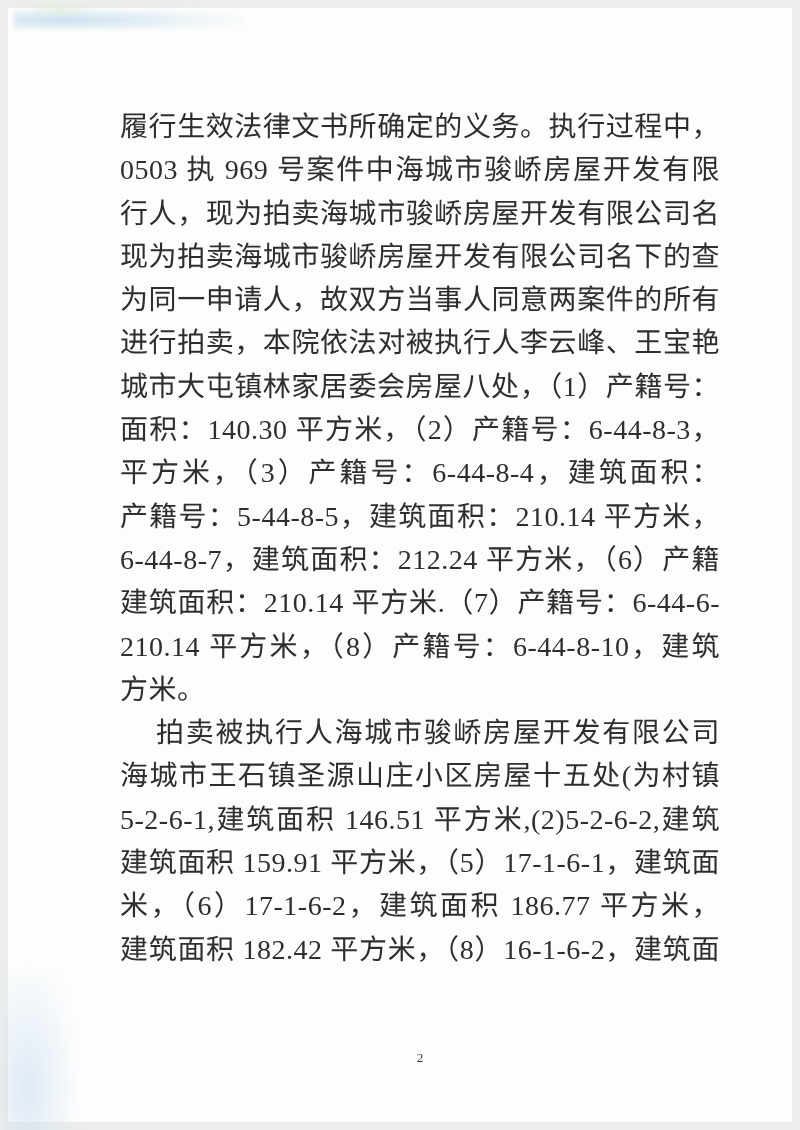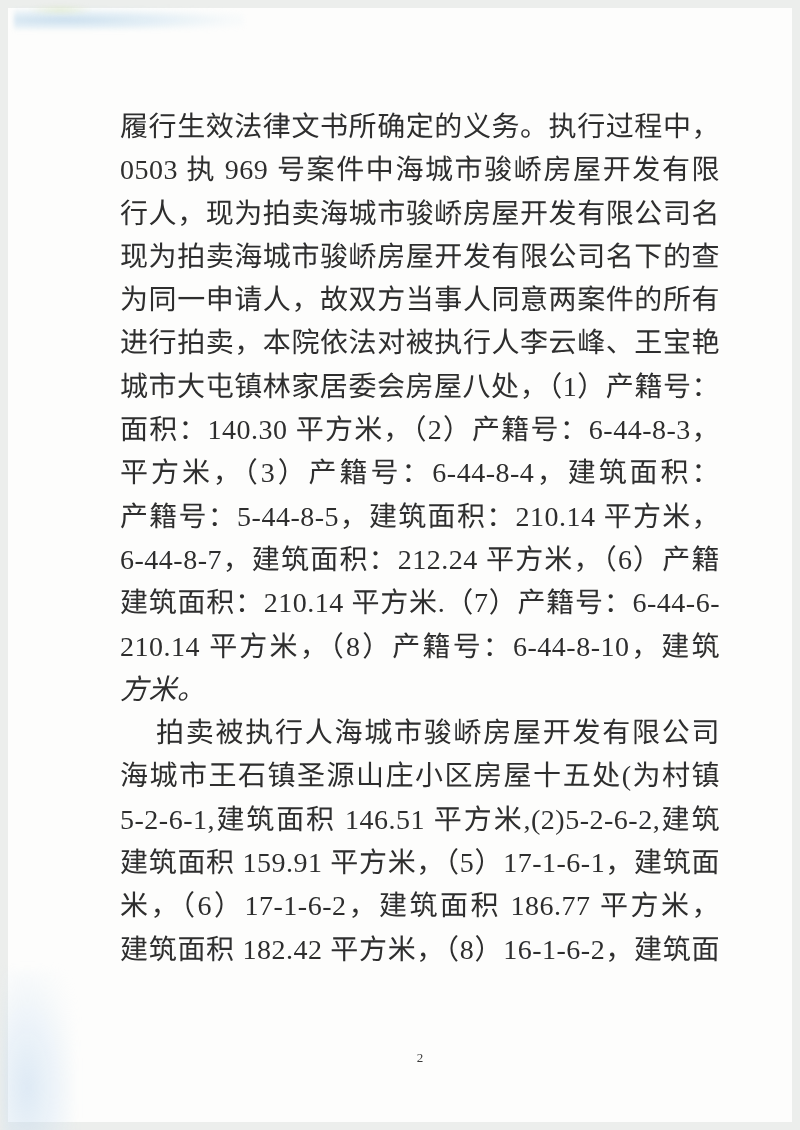--- a/index.html
+++ b/index.html
@@ -78,21 +78,20 @@
     text-align: justify;
     text-align-last: justify;
     overflow: hidden;
   }
   .line.indent {
     padding-left: 36px;
   }
   .line.no-justify {
     text-align: center;
     text-align-last: left;
-    font-style: italic;
   }
   .page-number {
     position: absolute;
     left: 112px;
     top: 1042px;
     width: 600px;
     text-align: center;
     font-size: 13px;
     color: #3a3a3a;
     font-family: "Liberation Serif", "DejaVu Serif", serif;

